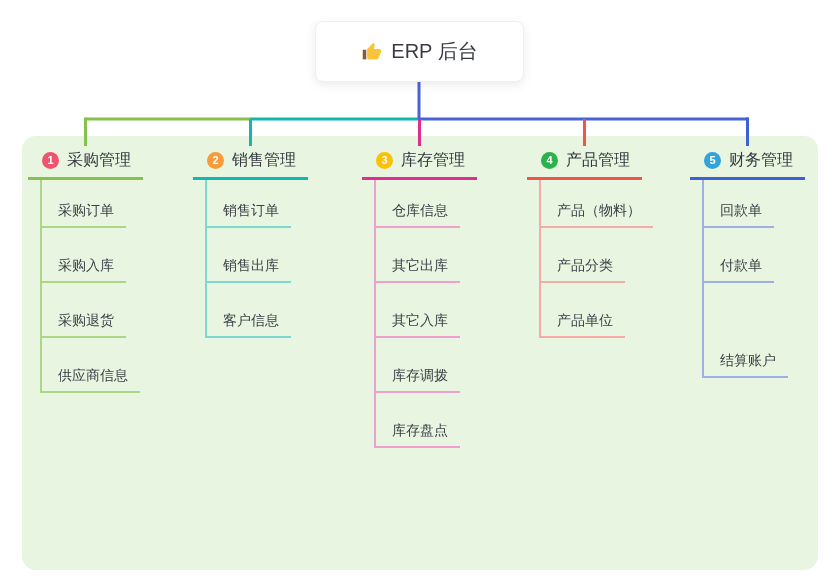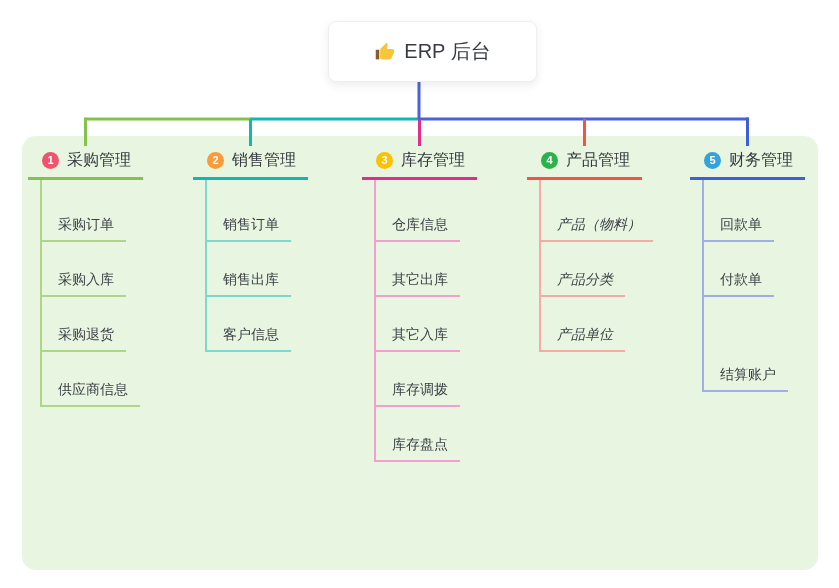--- a/index.html
+++ b/index.html
@@ -17,21 +17,21 @@
   #panel {
     position:absolute; left:22px; top:136px; width:796px; height:434px;
     background:#e8f6e1; border-radius:14px;
   }
 
   
   #wires { position:absolute; left:0; top:0; width:839px; height:588px; pointer-events:none; }
 
   
   #root-node {
-    position:absolute; left:328px; top:21px; width:209px; height:61px;
+    position:absolute; left:315px; top:21px; width:209px; height:61px;
     background:#ffffff; border:1px solid #efefef; border-radius:8px;
     box-shadow:0 3px 10px rgba(60,70,90,.10);
     display:flex; align-items:center; justify-content:center; gap:9px;
     font-size:20px; color:#383c42;
   }
   #root-node svg { display:block; }
 
   
   .column { position:absolute; top:146px; width:160px; }
   .branch-header {
@@ -53,21 +53,21 @@
     width:max-content;
   }
   .child {
     height:55px; width:max-content;
     display:flex; align-items:flex-end;
     padding:0 12px 6px 16px;
     border-bottom:2px solid #ccc;
     font-size:14px; color:#3c4046;
     white-space:nowrap;
   }
-  .children .child:first-child { height:62px; }
+  .children .child:first-child { height:48px; }
 </style>
 </head>
 <body>
 
 <div id="stage">
 
   <div id="panel"></div>
 
   <svg id="wires">
       <line x1="85.5" y1="119" x2="251.5" y2="119" stroke="#85c24c" stroke-width="3"></line>
@@ -127,21 +127,21 @@
           <div class="child" style="border-bottom-color: rgb(240, 159, 206);">库存调拨</div>
           <div class="child" style="border-bottom-color: rgb(240, 159, 206);">库存盘点</div>
         </div>
   </div>
 
   <div class="column" style="left: 527px;">
     <div class="branch-header" style="border-bottom-color: rgb(242, 84, 76);">
       <span class="badge" style="background: rgb(44, 177, 76);">4</span>
       <span class="branch-label">产品管理</span>
     </div>
-    <div class="children" style="border-left-color: rgb(247, 171, 165); font-style: italic;">
+    <div class="children" style="border-left-color: rgb(247, 171, 165);">
           <div class="child" style="border-bottom-color: rgb(247, 171, 165);">产品（物料）</div>
           <div class="child" style="border-bottom-color: rgb(247, 171, 165);">产品分类</div>
           <div class="child" style="border-bottom-color: rgb(247, 171, 165);">产品单位</div>
         </div>
   </div>
 
   <div class="column" style="left: 690px;">
     <div class="branch-header" style="border-bottom-color: rgb(63, 95, 217);">
       <span class="badge" style="background: rgb(51, 163, 220);">5</span>
       <span class="branch-label">财务管理</span>

